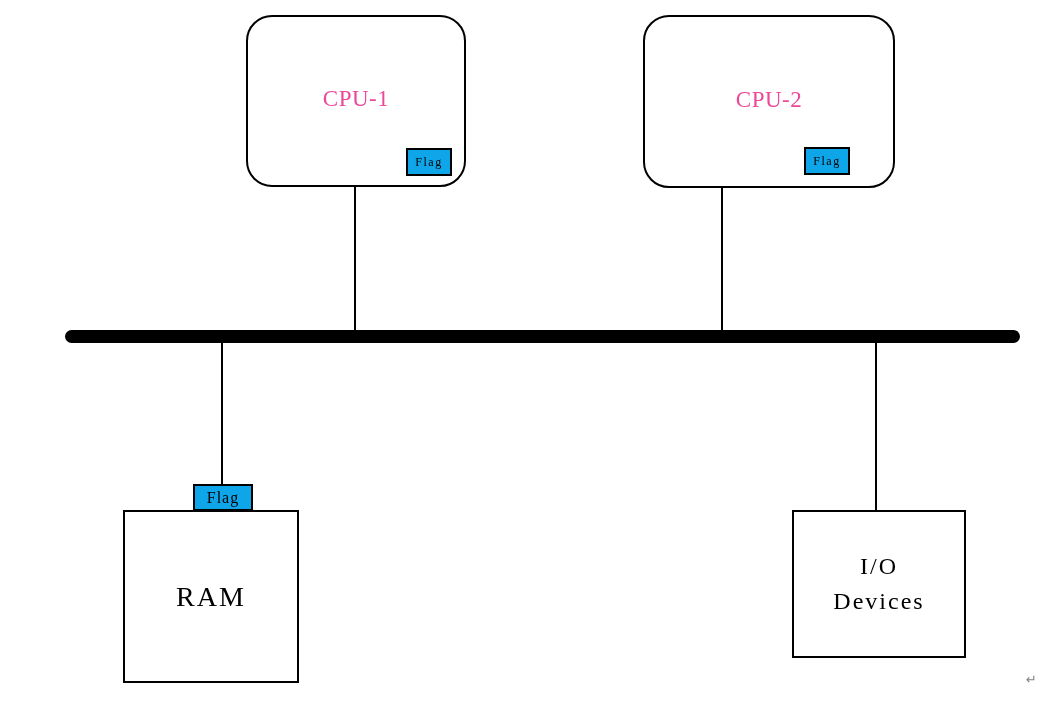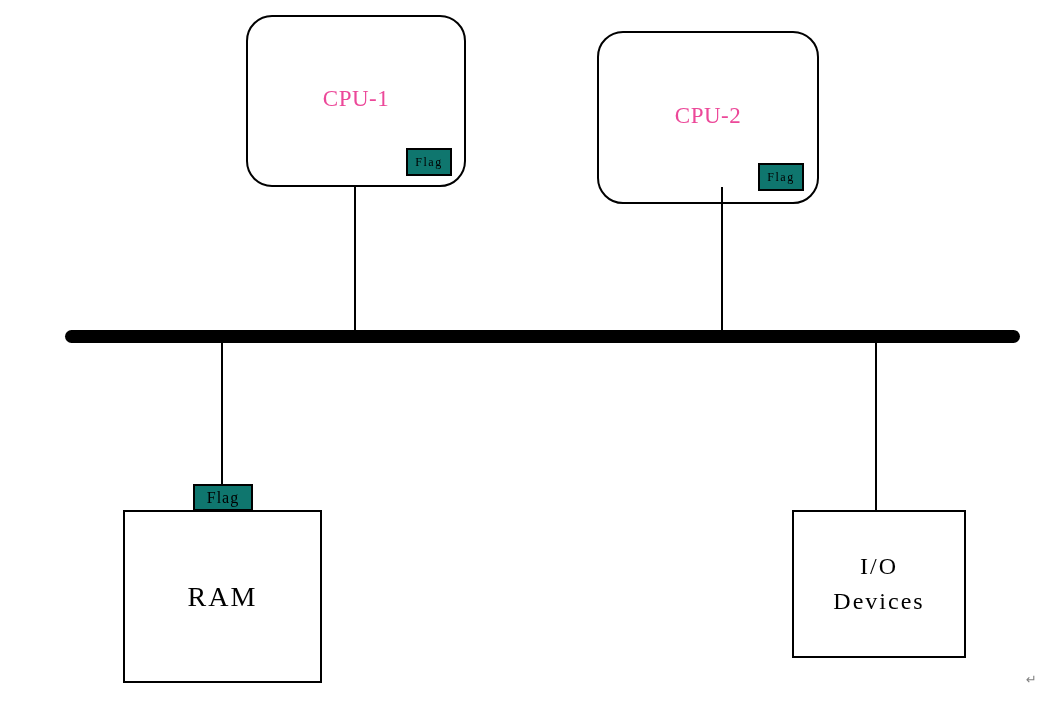--- a/index.html
+++ b/index.html
@@ -34,21 +34,21 @@
     transform: translateY(-58%);
     text-align: center;
     font-size: 23px;
     color: #ec4899;
     letter-spacing: 0.5px;
     font-family: Liberation Serif, serif;
   }
   .flag-badge {
     position: absolute;
     box-sizing: border-box;
-    background: #0f766e;
+    background: #0ea5e9;
     border: 2.5px solid #000000;
     display: flex;
     align-items: center;
     justify-content: center;
     font-family: "Liberation Serif", "DejaVu Serif", serif;
     color: #000000;
   }
   .flag-small {
     width: 46px;
     height: 28px;
@@ -78,37 +78,37 @@
     left: 65px;
     top: 330px;
     width: 955px;
     height: 13px;
     background: #000000;
     border-radius: 7px;
   }
 
   
   .cpu1 { left: 246px; top: 15px;  width: 220px; height: 172px; }
-  .cpu2 { left: 597px; top: 15px;  width: 222px; height: 173px; margin-top: 16px; }
+  .cpu2 { left: 643px; top: 15px;  width: 252px; height: 173px; }
   .cpu1 .flag-small { left: 158px; top: 131px; }
   .cpu2 .flag-small { left: 159px; top: 130px; }
 
   .conn-cpu1 { left: 354px; top: 186px; height: 146px; }
   .conn-cpu2 { left: 721px; top: 187px; height: 145px; }
   .conn-ram  { left: 221px; top: 341px; height: 147px; }
   .conn-io   { left: 875px; top: 341px; height: 171px; }
 
   .ram-flag {
     left: 193px; top: 484px;
     width: 60px; height: 27px;
     font-size: 16px;
     letter-spacing: 1px;
     z-index: 3;
   }
-  .ram-box { left: 123px; top: 510px; width: 199px; height: 173px; z-index: 2; }
+  .ram-box { left: 123px; top: 510px; width: 176px; height: 173px; z-index: 2; }
   .ram-box .serif-label { font-size: 28px; letter-spacing: 2px; }
 
   .io-box { left: 792px; top: 510px; width: 174px; height: 148px; z-index: 2; }
   .io-box .serif-label { font-size: 24px; letter-spacing: 2px; line-height: 1.45; text-align: center; }
 
   .return-mark {
     position: absolute;
     left: 1026px;
     top: 672px;
     font-size: 13px;

